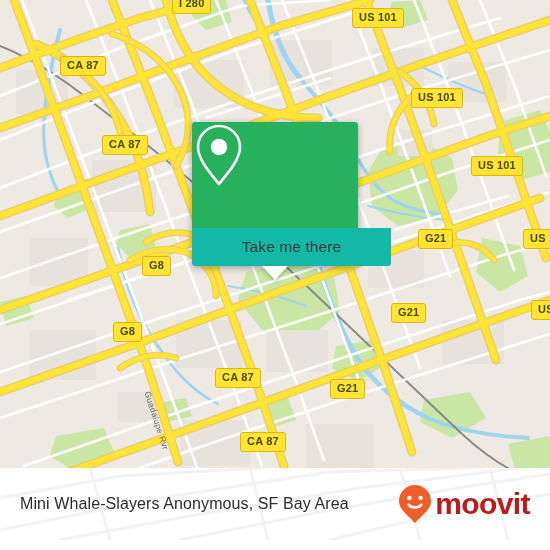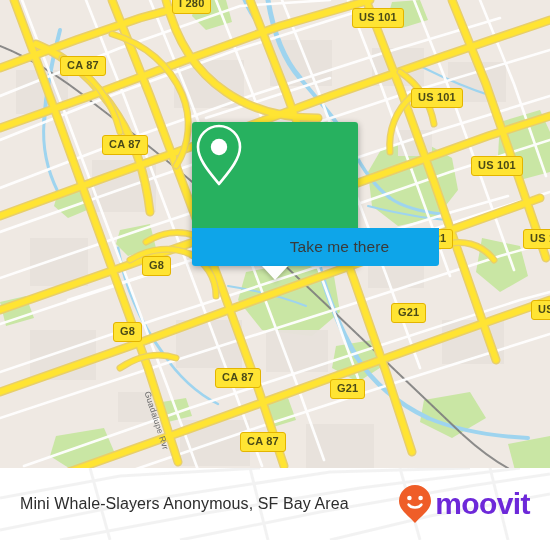--- a/index.html
+++ b/index.html
@@ -54,23 +54,23 @@
     position:absolute;left:0;top:0;width:166px;height:144px;
     border-radius:3px;
     box-shadow:0 2px 7px rgba(0,0,0,.32);
   }
   #popup-head{
     position:relative;width:166px;height:106px;
     background:#27b15f;border-radius:3px 3px 0 0;
     display:flex;align-items:center;justify-content:center;
   }
   #popup-body{
-    position:relative;width:199px;height:38px;background:#0ea5e9;
+    position:relative;width:199px;height:38px;background:#14b8a6;
     border-radius:0 0 3px 3px;
-    display:flex;align-items:center;justify-content:center;padding-left:48px;
+    display:flex;align-items:center;justify-content:center;
   }
   #popup-label{font-size:15.5px;color:#3a3a3a;letter-spacing:.1px;}
   #popup-tail{
     position:absolute;left:50%;top:144px;margin-left:-13px;
     width:0;height:0;
     border-left:13px solid transparent;
     border-right:13px solid transparent;
     border-top:14px solid #fdfdfd;
     filter:drop-shadow(0 2px 2px rgba(0,0,0,.22));
   }
@@ -81,21 +81,21 @@
     background:#fff;display:flex;align-items:center;
     justify-content:space-between;
     box-sizing:border-box;padding:0 20px 0 20px;
     overflow:hidden;
   }
   #footer-wm{position:absolute;left:0;top:0;width:550px;height:72px;opacity:.10;}
   #footer-title{
     position:relative;font-size:16px;color:#2d2d2d;letter-spacing:.1px;
   }
   #brand{position:relative;display:flex;align-items:center;gap:3px;}
-  #brand-word{font-size:30px;color:#6d28d9;letter-spacing:-.6px;font-weight:bold;}
+  #brand-word{font-size:30px;color:#b91c1c;letter-spacing:-.6px;font-weight:bold;}
 </style>
 </head>
 <body>
 
 <div id="app">
 
   <div id="map">
     <svg width="550" height="478" viewBox="0 0 550 478">
       <defs>
         <clipPath id="clipmap">

